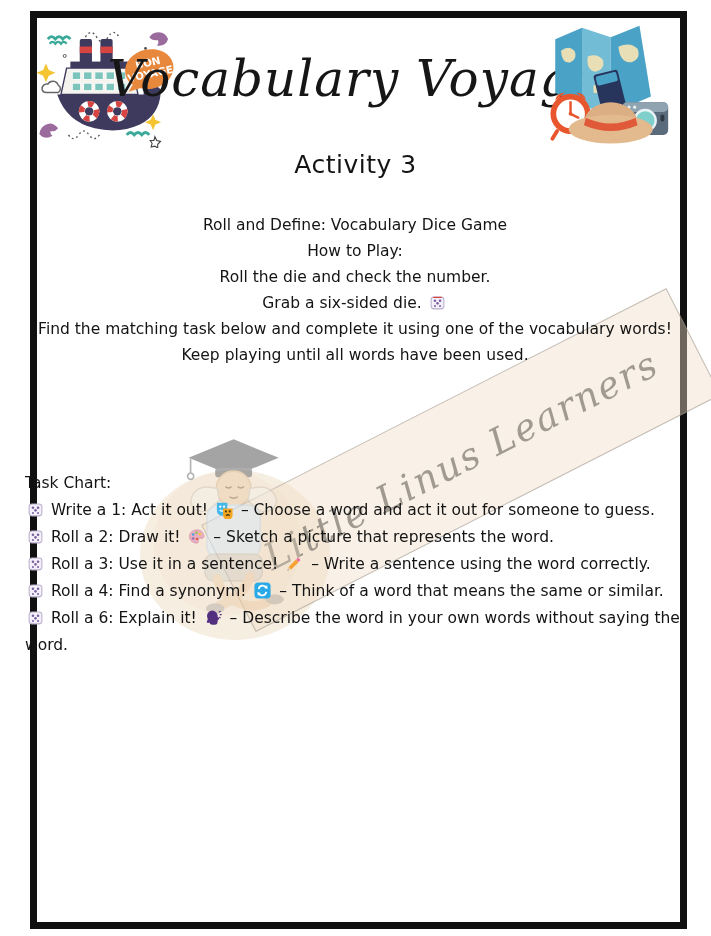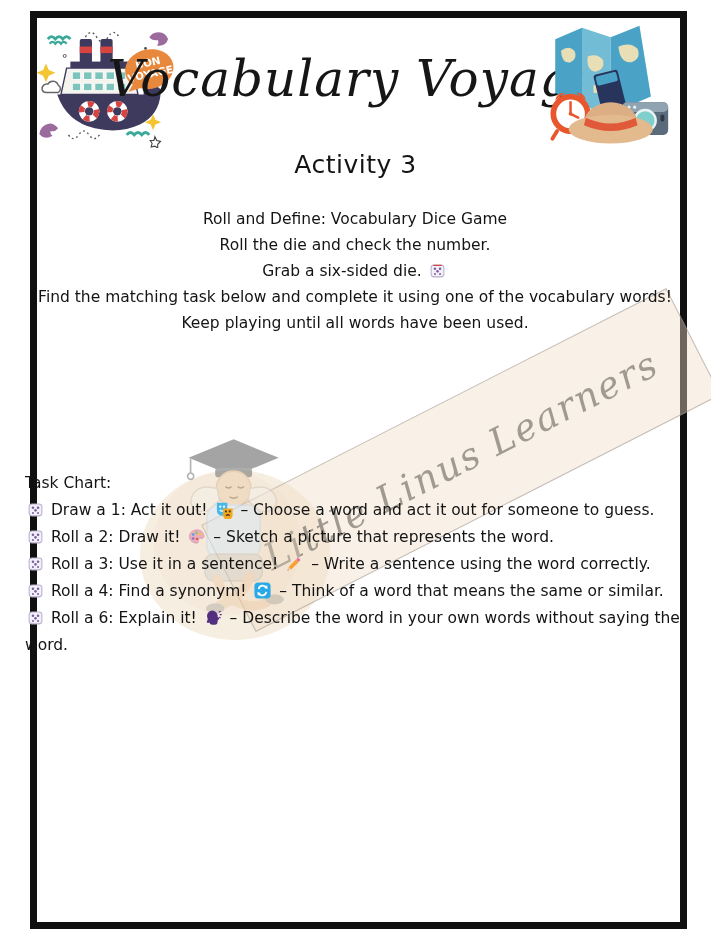--- a/index.html
+++ b/index.html
@@ -18,21 +18,21 @@
   .wm-box{position:absolute;left:200px;top:400px;width:520px;height:118px;
           transform:rotate(-27deg);transform-origin:center;
           background:rgba(240,221,197,.42);border:1.5px solid rgba(145,140,135,.5);
           display:flex;align-items:center;justify-content:center;z-index:1;}
   .wm-text{font-family:"DejaVu Serif","Liberation Serif",serif;font-style:italic;
            font-size:37px;color:rgba(125,120,112,.72);letter-spacing:2px;white-space:nowrap;}
   .wm-blob{position:absolute;left:140px;top:470px;width:190px;height:170px;border-radius:50%;
            background:rgba(240,221,197,.5);z-index:1;}
   .boy{position:absolute;left:140px;top:425px;width:175px;height:205px;opacity:.55;z-index:1;}
   
-  .intro{position:absolute;left:35px;top:206px;width:640px;margin:0 auto;text-align:center;
+  .intro{position:absolute;left:35px;top:212px;width:640px;margin:0 auto;text-align:center;
          font-size:15.5px;line-height:26px;z-index:2;}
   .intro p{margin:0;}
   .tasks{position:absolute;left:25px;top:470px;width:660px;text-align:left;
          font-size:15.5px;line-height:27px;z-index:2;}
   .tasks p{margin:0;}
   .icon{display:inline-block;width:19px;height:19px;vertical-align:-4px;margin:0 2px;}
   .icon.small{width:17px;height:17px;vertical-align:-3px;}
 </style>
 </head>
 <body>
@@ -157,20 +157,21 @@
     <rect x="60" y="78" width="52" height="52" rx="12" fill="#dceaf5" stroke="#c5d5e2" stroke-width="1.4"></rect>
     <rect x="58" y="126" width="56" height="26" rx="8" fill="#d8d2c8" stroke="#c4bcb0" stroke-width="1.3"></rect>
     <path d="M70,150 q6,22 30,26 q14,2 22,-6" stroke="#eccdaa" stroke-width="9" fill="none" stroke-linecap="round"></path>
     <path d="M102,148 q-8,22 -30,28" stroke="#eccdaa" stroke-width="9" fill="none" stroke-linecap="round"></path>
     <ellipse cx="126" cy="170" rx="9" ry="5" fill="#b9b2a6"></ellipse>
     <ellipse cx="68" cy="179" rx="9" ry="5" fill="#b9b2a6"></ellipse>
   </svg>
 
   <div class="intro">
     <p>Roll and Define: Vocabulary Dice Game</p>
+    <p>How to Play:</p>
     <p>Roll the die and check the number.</p>
     <p><span>Grab a six-sided die.</span>
       <svg class="icon small" viewBox="0 0 20 20">
         <rect x="2.5" y="3.5" width="15" height="14" rx="3.5" fill="#f4f0fa" stroke="#b9aecb" stroke-width="1.2"></rect>
         <circle cx="7" cy="8" r="1.5" fill="#7a5fa0"></circle>
           <circle cx="13" cy="8" r="1.5" fill="#7a5fa0"></circle>
         <circle cx="10" cy="11" r="1.5" fill="#7a5fa0"></circle>
           <circle cx="7" cy="14" r="1.2" fill="#7a5fa0"></circle>
         <circle cx="13" cy="14" r="1.2" fill="#7a5fa0"></circle>
           <path d="M5,4 l10,0" stroke="#d64541" stroke-width="1.4"></path>
@@ -185,21 +186,21 @@
 
     <p>
       <svg class="icon small" viewBox="0 0 20 20">
         <rect x="2.5" y="3.5" width="15" height="14" rx="3.5" fill="#f4f0fa" stroke="#b9aecb" stroke-width="1.2"></rect>
         <circle cx="7" cy="8" r="1.5" fill="#7a5fa0"></circle>
           <circle cx="13" cy="8" r="1.5" fill="#7a5fa0"></circle>
         <circle cx="10" cy="11" r="1.5" fill="#7a5fa0"></circle>
           <circle cx="7" cy="14" r="1.2" fill="#7a5fa0"></circle>
         <circle cx="13" cy="14" r="1.2" fill="#7a5fa0"></circle>
         </svg>
-      <span>Draw a 1: Act it out!</span>
+      <span>Write a 1: Act it out!</span>
       <svg class="icon" viewBox="0 0 20 20">
         <path d="M2,3 h11 v8 a5.5,5.5 0 0 1 -11,0 z" fill="#45b8ea"></path>
         <circle cx="5.5" cy="7" r="1.2" fill="#fff"></circle>
           <circle cx="9.5" cy="7" r="1.2" fill="#fff"></circle>
         <path d="M5,10.5 q2.5,2.5 5,0" stroke="#fff" stroke-width="1.3" fill="none"></path>
         <path d="M8.5,9 h10 v7 a5,5 0 0 1 -10,0 z" fill="#f5a623"></path>
         <circle cx="11.5" cy="12" r="1.1" fill="#4a3a12"></circle>
           <circle cx="15.5" cy="12" r="1.1" fill="#4a3a12"></circle>
         <path d="M11.5,16.5 q2,-2 4,0" stroke="#4a3a12" stroke-width="1.3" fill="none"></path>
         </svg>

